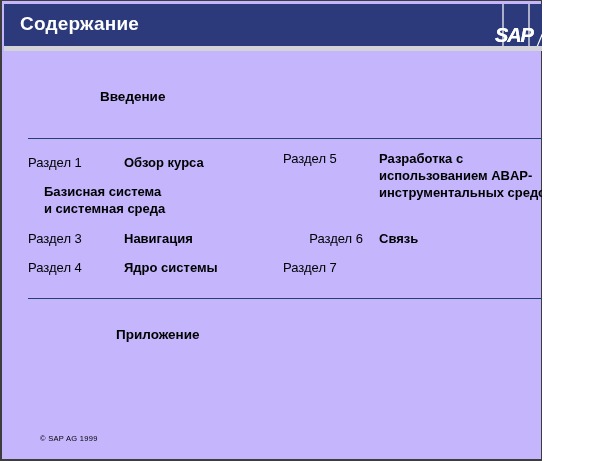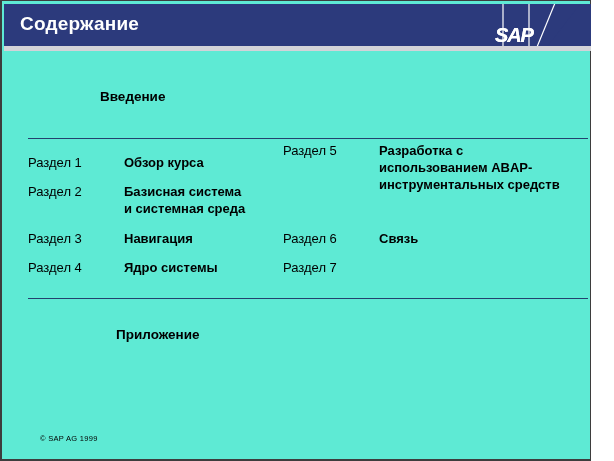--- a/index.html
+++ b/index.html
@@ -6,23 +6,23 @@
     margin: 0;
     padding: 0;
     background: #ffffff;
   }
   body {
     font-family: "Liberation Sans", "DejaVu Sans", sans-serif;
   }
 
   #slide {
     position: relative;
-    width: 591px;
+    width: 542px;
     height: 461px;
-    background: #5eead4;
+    background: #c4b5fd;
     box-sizing: border-box;
     overflow: hidden;
   }
 
   
   .slide-border-left {
     position: absolute;
     left: 0; top: 0;
     width: 2px; height: 461px;
     background: #3d3d3d;
@@ -163,22 +163,22 @@
     white-space: pre-line;
     margin-left: 16px;
   }
 
   
   #row-1 { top: 104px; }
   #row-2 { top: 133px; }
   #row-3 { top: 180px; }
   #row-4 { top: 209px; }
   
-  #row-5 { top: 92px; }
-  #row-6 { top: 180px; }
+  #row-5 { top: 100px; }
+  #row-6 { top: 180px; text-align: right; }
   #row-7 { top: 209px; flex-direction: column; }
 
   
   #copyright {
     position: absolute;
     left: 40px;
     top: 383px;
     font-size: 7.5px;
     color: #000000;
     letter-spacing: 0.3px;
@@ -217,21 +217,20 @@
     <div class="divider" id="divider-top"></div>
 
     <div class="column" id="column-left">
 
       <div class="unit-row" id="row-1">
         <span class="unit-label">Раздел 1</span>
         <span class="unit-title">Обзор курса</span>
       </div>
 
       <div class="unit-row" id="row-2">
-        <span class="unit-label">Раздел 2</span>
         <span class="unit-title">Базисная система
 и системная среда</span>
       </div>
 
       <div class="unit-row" id="row-3">
         <span class="unit-label">Раздел 3</span>
         <span class="unit-title">Навигация</span>
       </div>
 
       <div class="unit-row" id="row-4">

